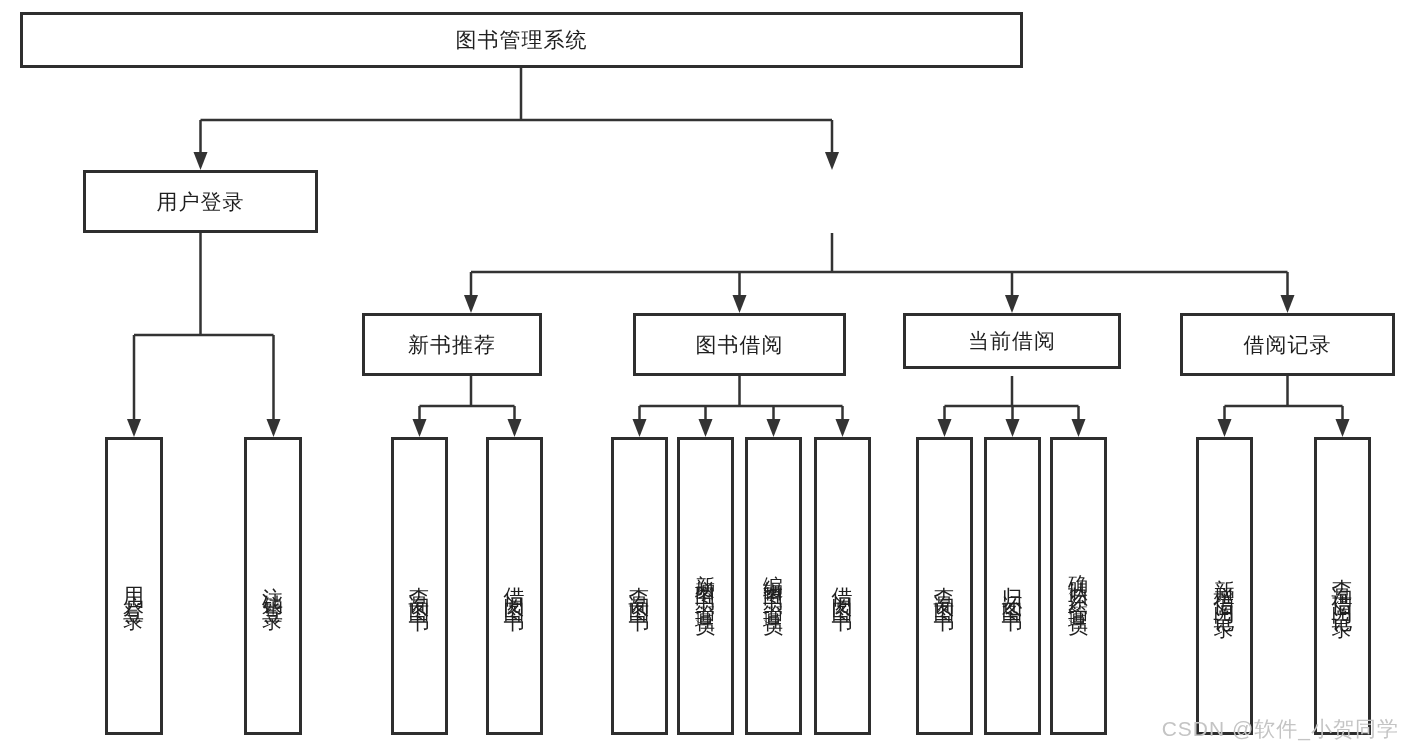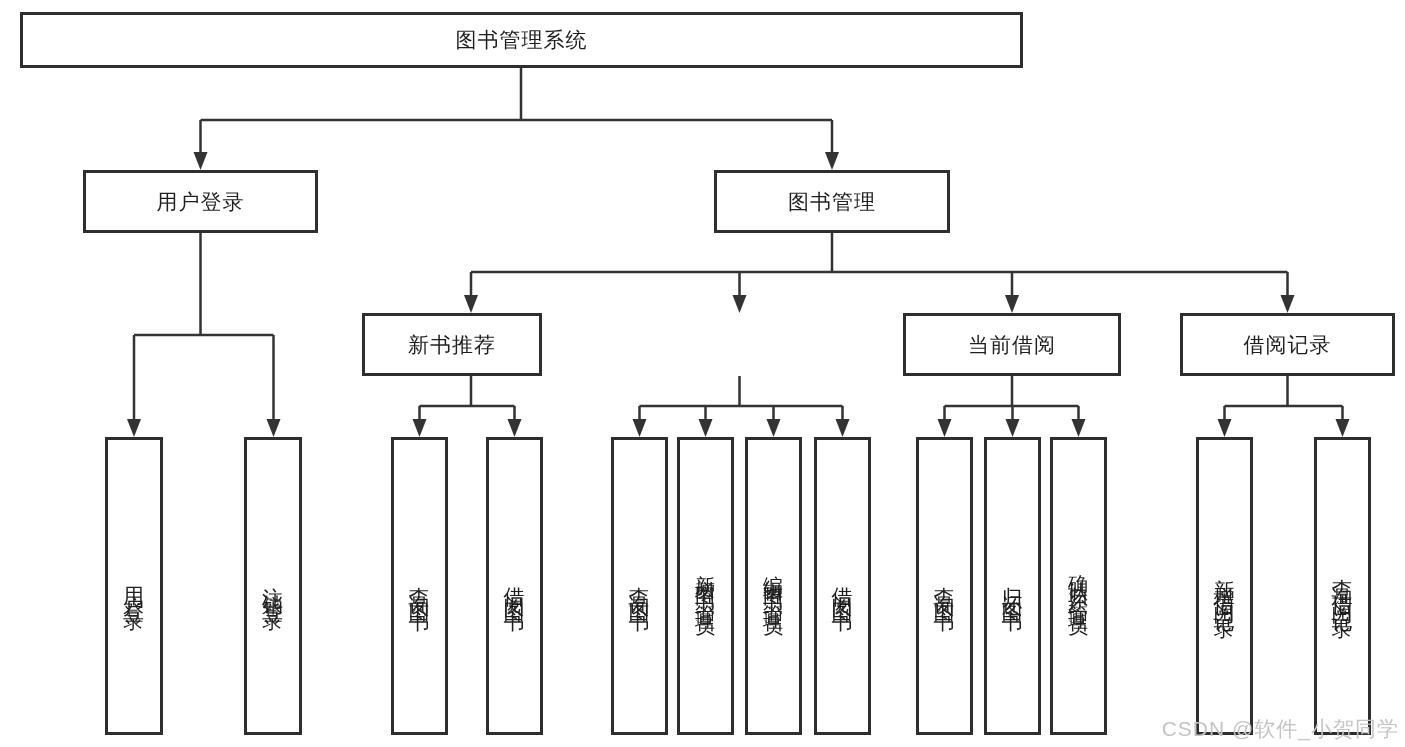--- a/index.html
+++ b/index.html
@@ -113,28 +113,28 @@
     </g>
   </svg>
 
   <div class="node" style="left:20px; top:12px; width:1003px; height:56px;">
     <span class="lbl">图书管理系统</span>
   </div>
 
   <div class="node" style="left:83px; top:170px; width:235px; height:63px;">
     <span class="lbl">用户登录</span>
   </div>
-  <div class="node" style="left:714px; top:170px; width:236px; height:63px;">
-    <span class="lbl">图书管理</span>
-  </div>
 
   <div class="node" style="left:362px; top:313px; width:180px; height:63px;">
     <span class="lbl">新书推荐</span>
   </div>
-  <div class="node" style="left:903px; top:313px; width:218px; height:63px;">
+  <div class="node" style="left:633px; top:313px; width:213px; height:63px;">
+    <span class="lbl">图书借阅</span>
+  </div>
+  <div class="node" style="left:903px; top:313px; width:218px; height:56px;">
     <span class="lbl">当前借阅</span>
   </div>
   <div class="node" style="left:1180px; top:313px; width:215px; height:63px;">
     <span class="lbl">借阅记录</span>
   </div>
 
   <div class="vnode" style="left:105px; top:437px; width:58px; height:298px;">
     <span class="vlbl">用户登录</span>
   </div>
   <div class="vnode" style="left:244px; top:437px; width:58px; height:298px;">

